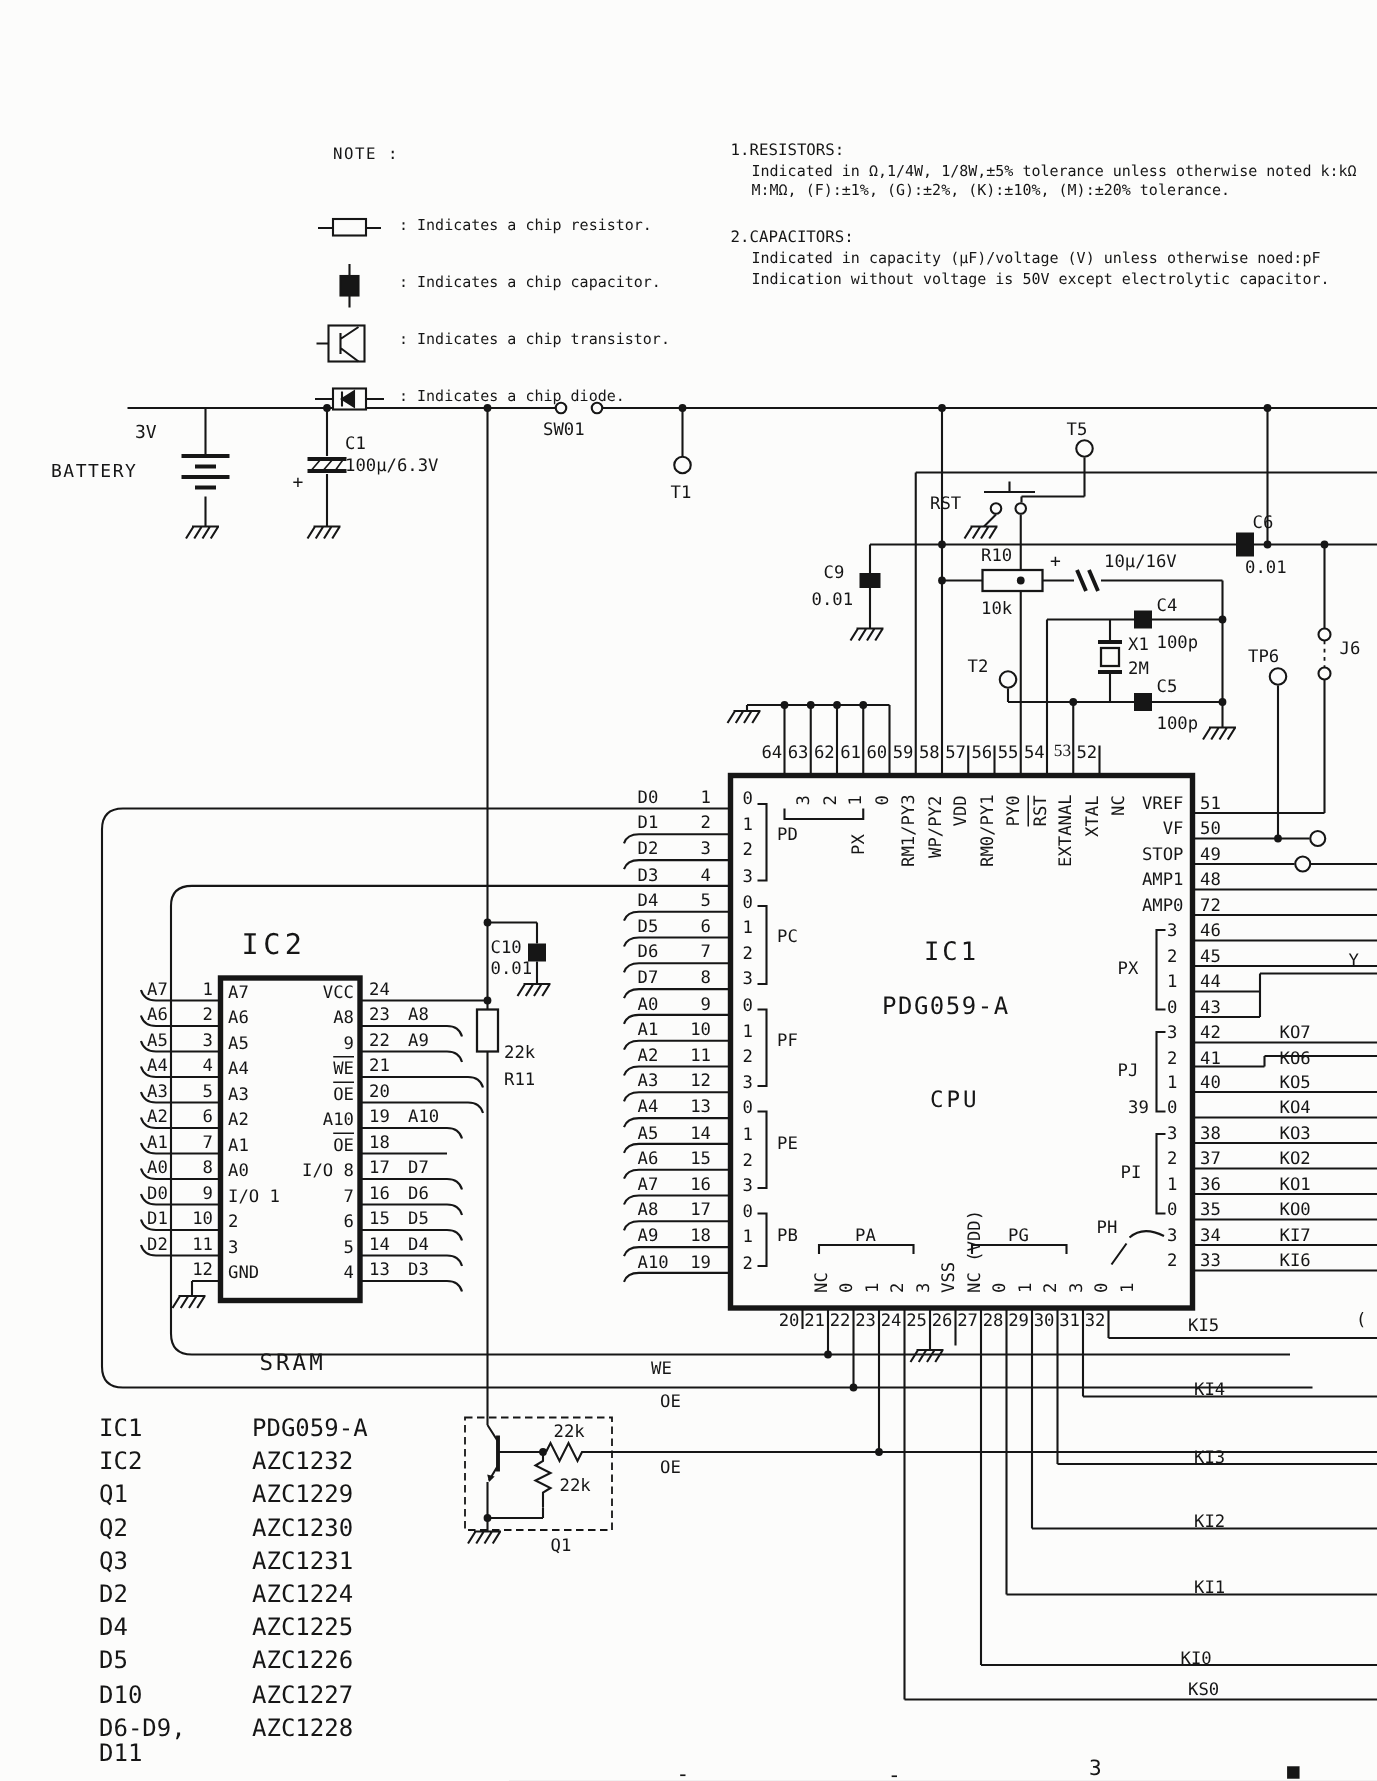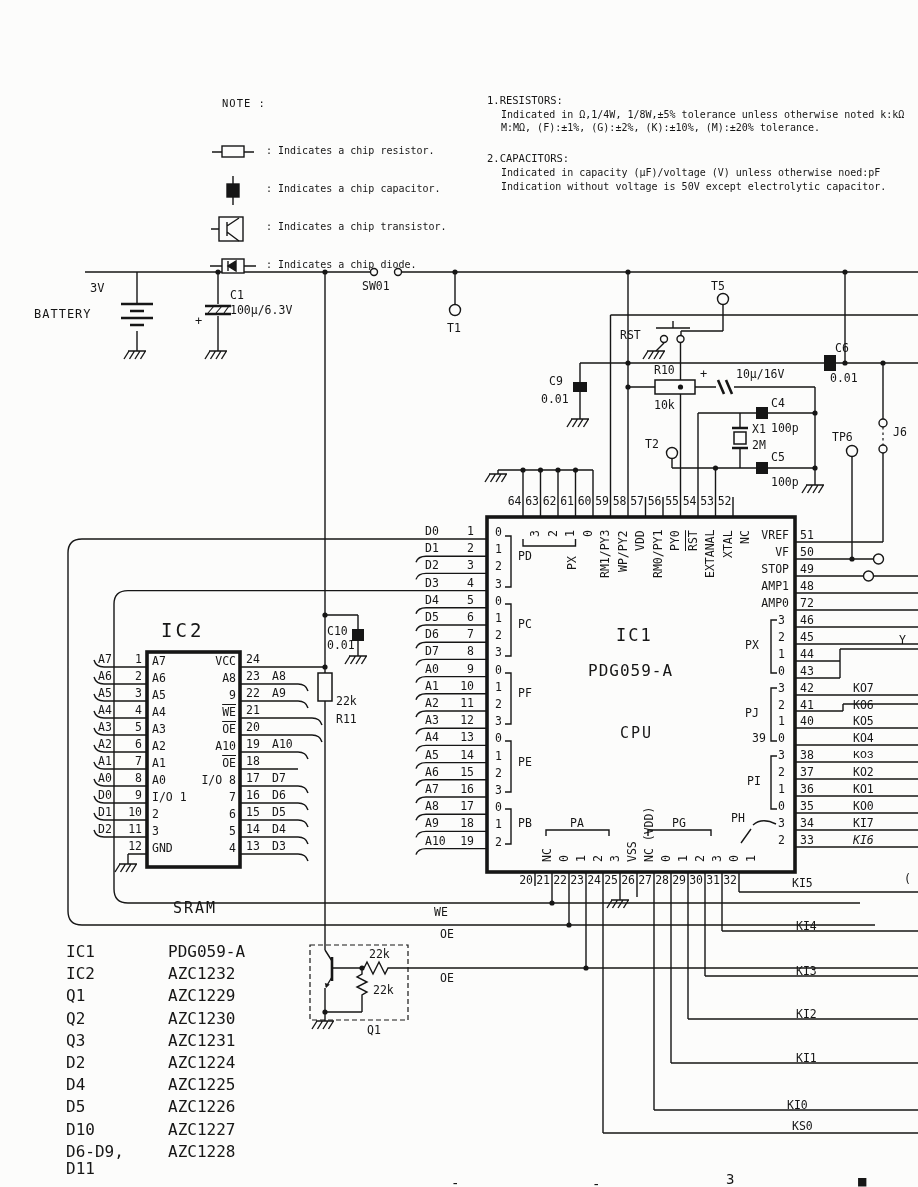--- a/index.html
+++ b/index.html
@@ -323,21 +323,21 @@
       <div class="lbl r" style="left: 626.5px; top: 495px;">58</div>
       <div class="lbl v vtop" style="left: 634px; top: 551px;">VDD</div>
       <div class="lbl r" style="left: 644px; top: 495px;">57</div>
       <div class="lbl v vtop" style="left: 651.5px; top: 578px;">RM0/PY1</div>
       <div class="lbl r" style="left: 661.5px; top: 495px;">56</div>
       <div class="lbl v vtop" style="left: 669px; top: 551px;">PY0</div>
       <div class="lbl r" style="left: 679px; top: 495px;">55</div>
       <div class="lbl v vtop ovl" style="left: 686.5px; top: 551px;">RST</div>
       <div class="lbl r" style="left: 696.5px; top: 495px;">54</div>
       <div class="lbl v vtop" style="left: 704px; top: 578px;">EXTANAL</div>
-      <div class="lbl r" style="left: 714px; top: 495px;">53</div>
+      <div class="lbl r" style="left: 714px; top: 495px; font-family: Liberation Serif, serif;">53</div>
       <div class="lbl v vtop" style="left: 721.5px; top: 558px;">XTAL</div>
       <div class="lbl r" style="left: 731.5px; top: 495px;">52</div>
       <div class="lbl v vtop" style="left: 739px; top: 544px;">NC</div>
       <div class="lbl v" style="left: 566px; top: 570px;">PX</div>
       <div class="lbl" style="left: 800px; top: 529px;">51</div>
       <div class="lbl r" style="left: 789px; top: 529px;">VREF</div>
       <div class="lbl" style="left: 800px; top: 545.95px;">50</div>
       <div class="lbl r" style="left: 789px; top: 545.95px;">VF</div>
       <div class="lbl" style="left: 800px; top: 562.9px;">49</div>
       <div class="lbl r" style="left: 789px; top: 562.9px;">STOP</div>
@@ -360,36 +360,36 @@
       <div class="lbl" style="left: 778px; top: 698.5px;">2</div>
       <div class="lbl" style="left: 853px; top: 698.5px;">KO6</div>
       <div class="lbl" style="left: 800px; top: 715.45px;">40</div>
       <div class="lbl" style="left: 778px; top: 715.45px;">1</div>
       <div class="lbl" style="left: 853px; top: 715.45px;">KO5</div>
       <div class="lbl" style="left: 752px; top: 732.4px;">39</div>
       <div class="lbl" style="left: 778px; top: 732.4px;">0</div>
       <div class="lbl" style="left: 853px; top: 732.4px;">KO4</div>
       <div class="lbl" style="left: 800px; top: 749.35px;">38</div>
       <div class="lbl" style="left: 778px; top: 749.35px;">3</div>
-      <div class="lbl" style="left: 853px; top: 749.35px; font-family: Liberation Mono, monospace;">KO3</div>
+      <div class="lbl" style="left: 853px; top: 749.35px;">KO3</div>
       <div class="lbl" style="left: 800px; top: 766.3px;">37</div>
       <div class="lbl" style="left: 778px; top: 766.3px;">2</div>
       <div class="lbl" style="left: 853px; top: 766.3px;">KO2</div>
       <div class="lbl" style="left: 800px; top: 783.25px;">36</div>
       <div class="lbl" style="left: 778px; top: 783.25px;">1</div>
       <div class="lbl" style="left: 853px; top: 783.25px;">KO1</div>
       <div class="lbl" style="left: 800px; top: 800.2px;">35</div>
       <div class="lbl" style="left: 778px; top: 800.2px;">0</div>
       <div class="lbl" style="left: 853px; top: 800.2px;">KO0</div>
       <div class="lbl" style="left: 800px; top: 817.15px;">34</div>
       <div class="lbl" style="left: 778px; top: 817.15px;">3</div>
       <div class="lbl" style="left: 853px; top: 817.15px;">KI7</div>
       <div class="lbl" style="left: 800px; top: 834.1px;">33</div>
       <div class="lbl" style="left: 778px; top: 834.1px;">2</div>
-      <div class="lbl" style="left: 853px; top: 834.1px; font-style: italic;">KI6</div>
+      <div class="lbl" style="left: 853px; top: 834.1px;">KI6</div>
       <div class="lbl" style="left: 745px; top: 639px;">PX</div>
       <div class="lbl" style="left: 745px; top: 707px;">PJ</div>
       <div class="lbl" style="left: 747px; top: 775px;">PI</div>
       <div class="lbl" style="left: 731px; top: 812px;">PH</div>
       <div class="lbl r" style="left: 533px; top: 874px;">20</div>
       <div class="lbl v" style="left: 541px; top: 862px;">NC</div>
       <div class="lbl r" style="left: 550px; top: 874px;">21</div>
       <div class="lbl v" style="left: 558px; top: 862px;">0</div>
       <div class="lbl r" style="left: 567px; top: 874px;">22</div>
       <div class="lbl v" style="left: 575px; top: 862px;">1</div>

